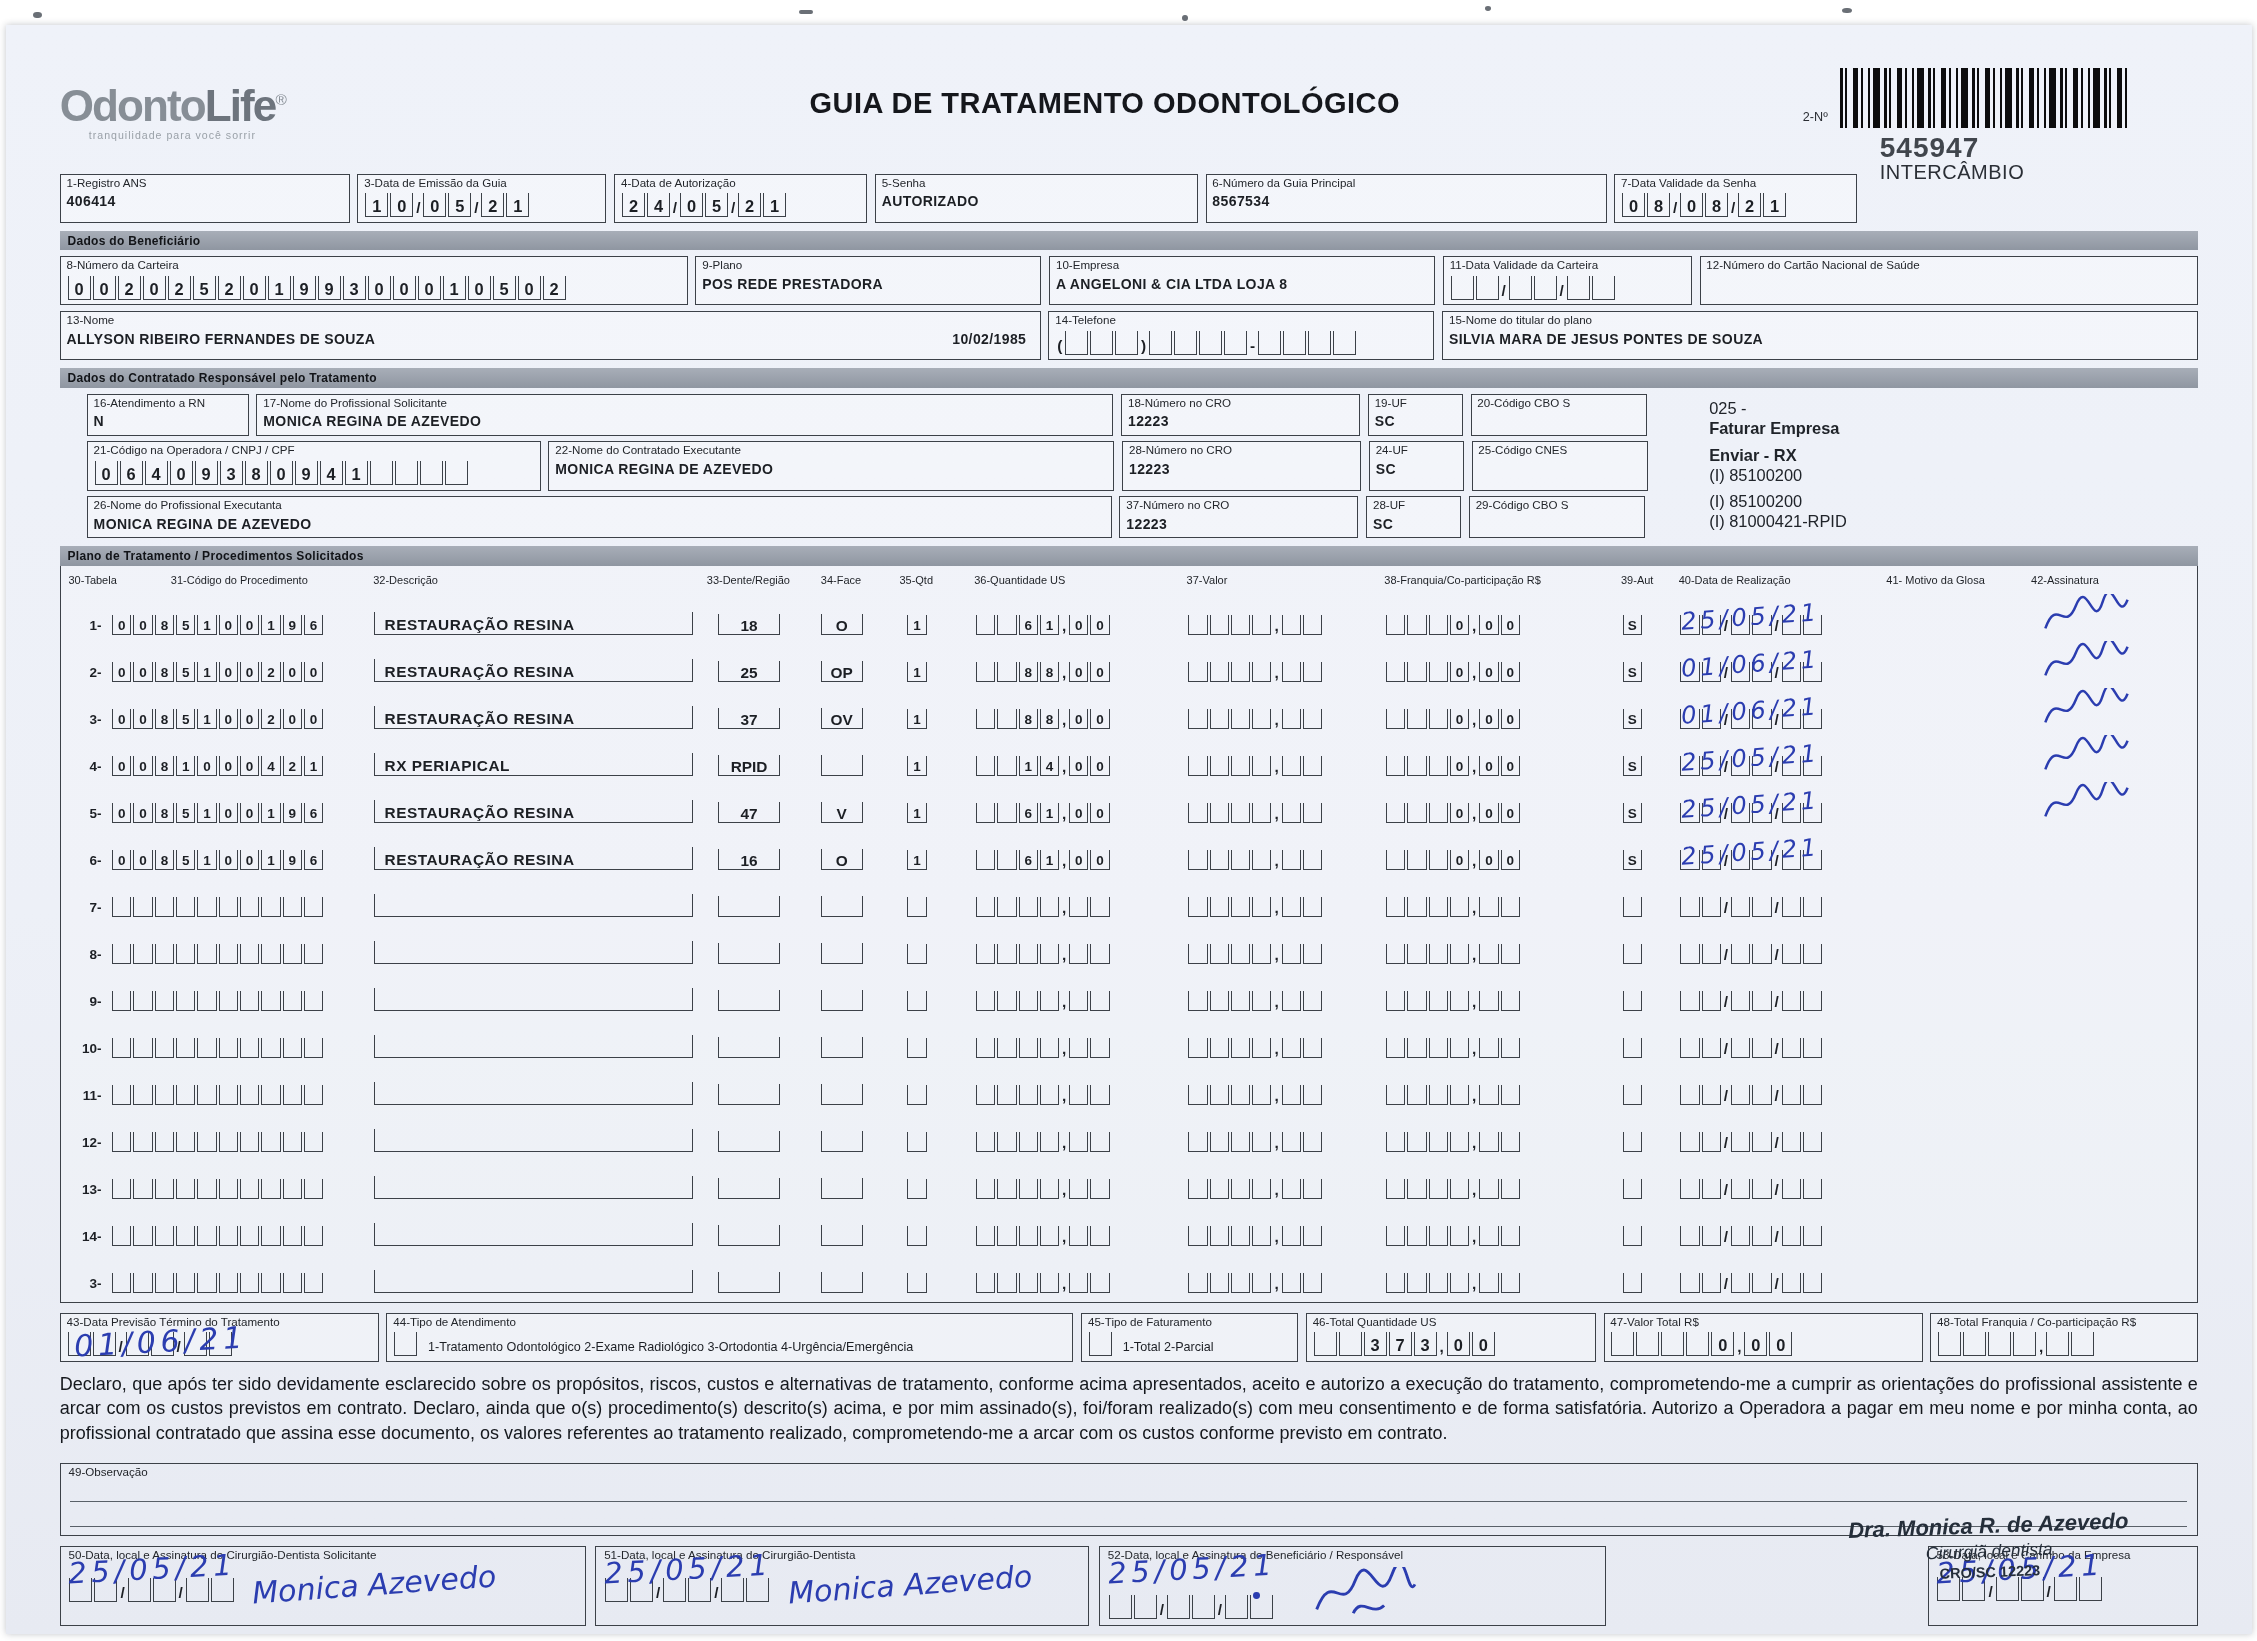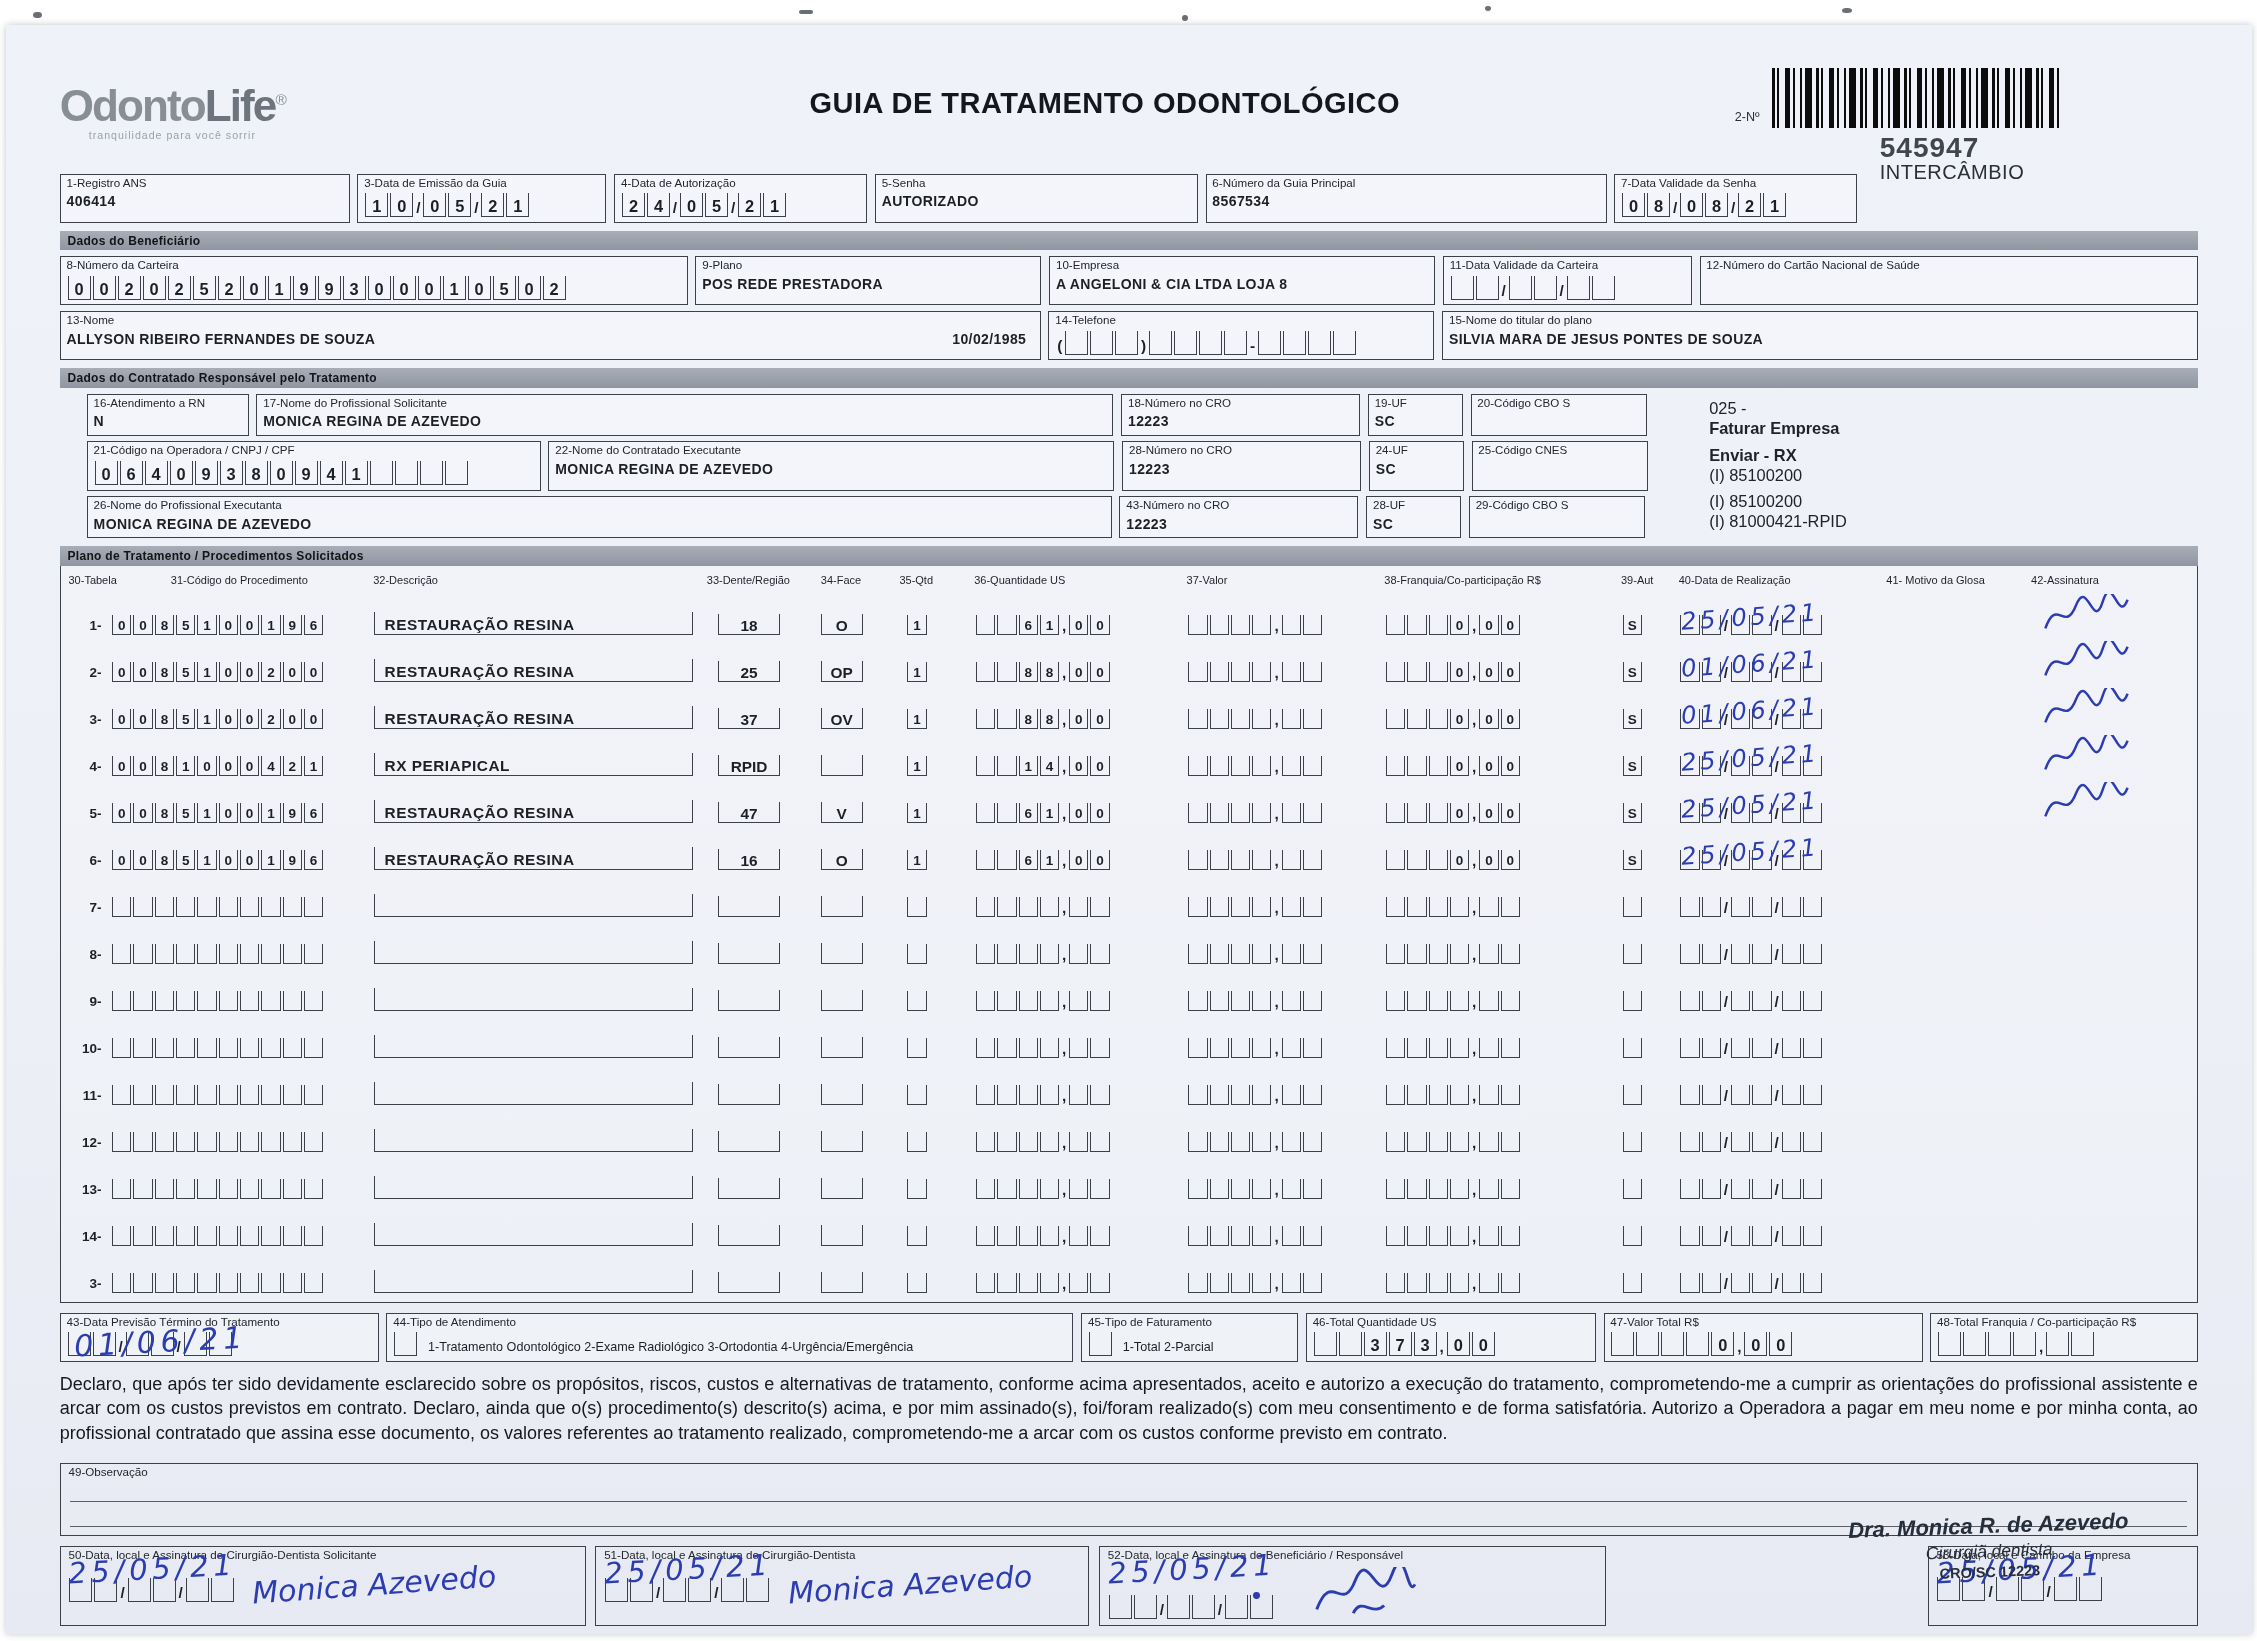--- a/index.html
+++ b/index.html
@@ -19,21 +19,21 @@
 
   
   .hdr{display:flex;align-items:flex-start;height:114px;}
   .logo{width:415px;padding-top:25px;}
   .logo-word{font-size:44px;font-weight:bold;color:#878e96;letter-spacing:-1.9px;line-height:42px;}
   .logo-word .accent{color:#6d747d;}
   .logo-word sup{font-size:15.4px;font-weight:normal;}
   .logo-tag{display:block;font-size:10.6px;color:#9aa1a8;margin:1.9px 0 0 29px;letter-spacing:1px;}
   .title{flex:1;text-align:center;margin:33px 0 0 0;font-size:29px;font-weight:bold;letter-spacing:0.5px;color:#15171c;}
   .bc-wrap{width:463px;position:relative;padding-top:13.5px;}
-  .bc-top{display:flex;align-items:flex-end;gap:12px;justify-content:flex-start;}
+  .bc-top{display:flex;align-items:flex-end;gap:12px;justify-content:center;}
   .bc-label{font-size:12.6px;color:#2a2d33;margin-bottom:3.9px;}
   .barcode{width:290px;height:60px;background:
      repeating-linear-gradient(90deg,#0c0c0d 0 2.9px,transparent 2.9px 4.8px,#0c0c0d 4.8px 6.8px,transparent 6.8px 12.6px,
        #0c0c0d 12.6px 18.3px,transparent 18.3px 21px,#0c0c0d 21px 23px,transparent 23px 28px,
        #0c0c0d 28px 30px,transparent 30px 33px,#0c0c0d 33px 40px,transparent 40px 44px);}
   .bc-nums{margin:7.7px 0 0 145px;line-height:25px;}
   .guide-num{font-size:28px;font-weight:bold;color:#41464d;letter-spacing:1px;}
   .guide-type{font-size:20px;color:#2b2f36;letter-spacing:0.5px;}
 
   
@@ -285,21 +285,21 @@
               <span class="flabel">25-Código CNES</span>
               <span class="fvalue"></span>
             </div>
           </div>
           <div class="frow">
             <div class="fbox" style="width:1025px;">
               <span class="flabel">26-Nome do Profissional Executanta</span>
               <span class="fvalue">MONICA REGINA DE AZEVEDO</span>
             </div>
             <div class="fbox" style="width:239px;">
-              <span class="flabel">43-Número no CRO</span>
+              <span class="flabel">37-Número no CRO</span>
               <span class="fvalue">12223</span>
             </div>
             <div class="fbox" style="width:95px;">
               <span class="flabel">28-UF</span>
               <span class="fvalue">SC</span>
             </div>
             <div class="fbox" style="width:176px;">
               <span class="flabel">29-Código CBO S</span>
               <span class="fvalue"></span>
             </div>

